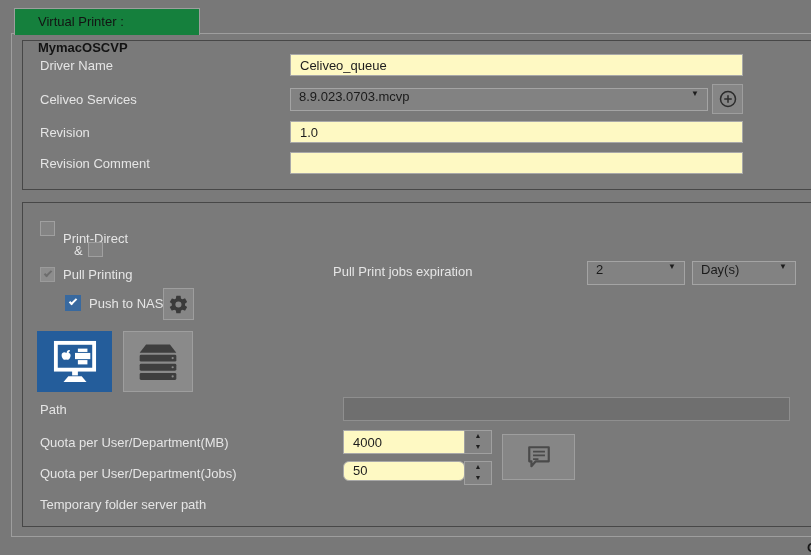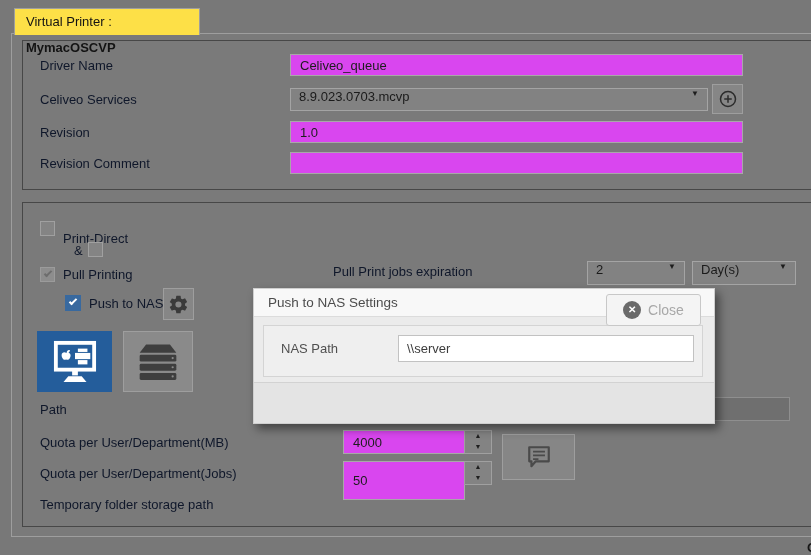--- a/index.html
+++ b/index.html
@@ -6,35 +6,35 @@
   body { background:#5a5a5a; font-family:"Liberation Sans", sans-serif; }
   #screen{
     position:relative; width:811px; height:555px; overflow:hidden;
     background:#787878; font-size:13px; color:#171717;
   }
   .abs{ position:absolute; }
 
   
   .tab{
     left:14px; top:8px; width:186px; height:27px; z-index:2;
-    background:#fde047; border:1px solid #9e9e9e; border-bottom:none;
-    line-height:26px; padding-left:11px; color:#131313;
+    background:#15803d; border:1px solid #9e9e9e; border-bottom:none;
+    line-height:26px; padding-left:23px; color:#131313;
   }
   .tab b{ font-weight:bold; }
   .outer{
     left:11px; top:33px; width:806px; height:504px;
     border:1px solid #9e9e9e; background:#7a7a7a;
   }
   .fieldset{ border:1px solid #474747; }
   .fs1{ left:22px; top:40px; width:795px; height:150px; }
   .fs2{ left:22px; top:202px; width:795px; height:325px; }
 
-  .lbl{ color:#0f172a; white-space:nowrap; }
+  .lbl{ color:#e5e5e5; white-space:nowrap; }
   .inp{
-    height:22px; background:#d946ef; border:1px solid #a8a8a8;
+    height:22px; background:#fef9c3; border:1px solid #a8a8a8;
     color:#1d1d1d; padding:0 9px; line-height:20px; font-size:13px;
     font-family:"Liberation Sans", sans-serif; overflow:hidden; white-space:nowrap;
   }
   input.inp{ outline:none; }
   .inp.dark{ background:#6f6f6f; border-color:#8f8f8f; color:#454545; }
   .sel{
     background:#828282; border:1px solid #a4a4a4; color:#1b1b1b;
     display:flex; align-items:flex-start; justify-content:space-between;
     padding:0 8px; cursor:default;
   }
@@ -194,45 +194,31 @@
   <input class="abs inp dark" style="left: 343px; top: 397px; width: 447px; height: 24px; z-index: 1;" disabled="" value="">
 
   <div class="abs lbl" style="left:40px;top:435px">Quota per User/Department(MB)</div>
   <input class="abs inp" style="left: 343px; top: 430px; width: 122px; height: 24px;" value="4000">
   <div class="abs spin" style="left:464px;top:430px">
     <div>▲</div>
     <div>▼</div>
   </div>
 
   <div class="abs lbl" style="left:40px;top:466px">Quota per User/Department(Jobs)</div>
-  <input class="abs inp" style="left: 343px; top: 461px; width: 122px; height: 39px;" value="50">
+  <input class="abs inp" style="left: 343px; top: 461px; width: 122px; height: 20px; border-radius: 6px;" value="50">
   <div class="abs spin" style="left:464px;top:461px">
     <div>▲</div>
     <div>▼</div>
   </div>
 
   <div class="abs sqbtn" style="left:502px;top:434px;width:73px;height:46px">
     <svg width="26" height="24" viewBox="0 0 24 22">
       <path d="M3 2h18v13H9l-4 4.5V15H3z" fill="#858585" stroke="#4a4a4a" stroke-width="2" stroke-linejoin="round"></path>
       <path d="M6.5 6h11M6.5 9.5h11M6.5 13h5" stroke="#4a4a4a" stroke-width="1.6"></path>
     </svg>
   </div>
 
-  <div class="abs lbl" style="left:40px;top:497px">Temporary folder storage path</div>
+  <div class="abs lbl" style="left:40px;top:497px">Temporary folder server path</div>
 
   <div class="abs brand" style="left:795px;top:540px">Ce</div>
 
-  <div class="abs modal">
-    <div class="modal-head">
-      <span>Push to NAS Settings</span>
-    </div>
-    <div class="modal-x">×</div>
-    <div class="modal-fs"></div>
-    <div class="modal-lbl">NAS Path</div>
-    <input class="modal-inp" value="\\server" style="">
-    <div class="modal-foot"></div>
-    <div class="close-btn">
-      <span class="close-circ">✕</span>
-      <span class="close-txt">Close</span>
-    </div>
-  </div>
 
 </div>
 
 </body></html>

